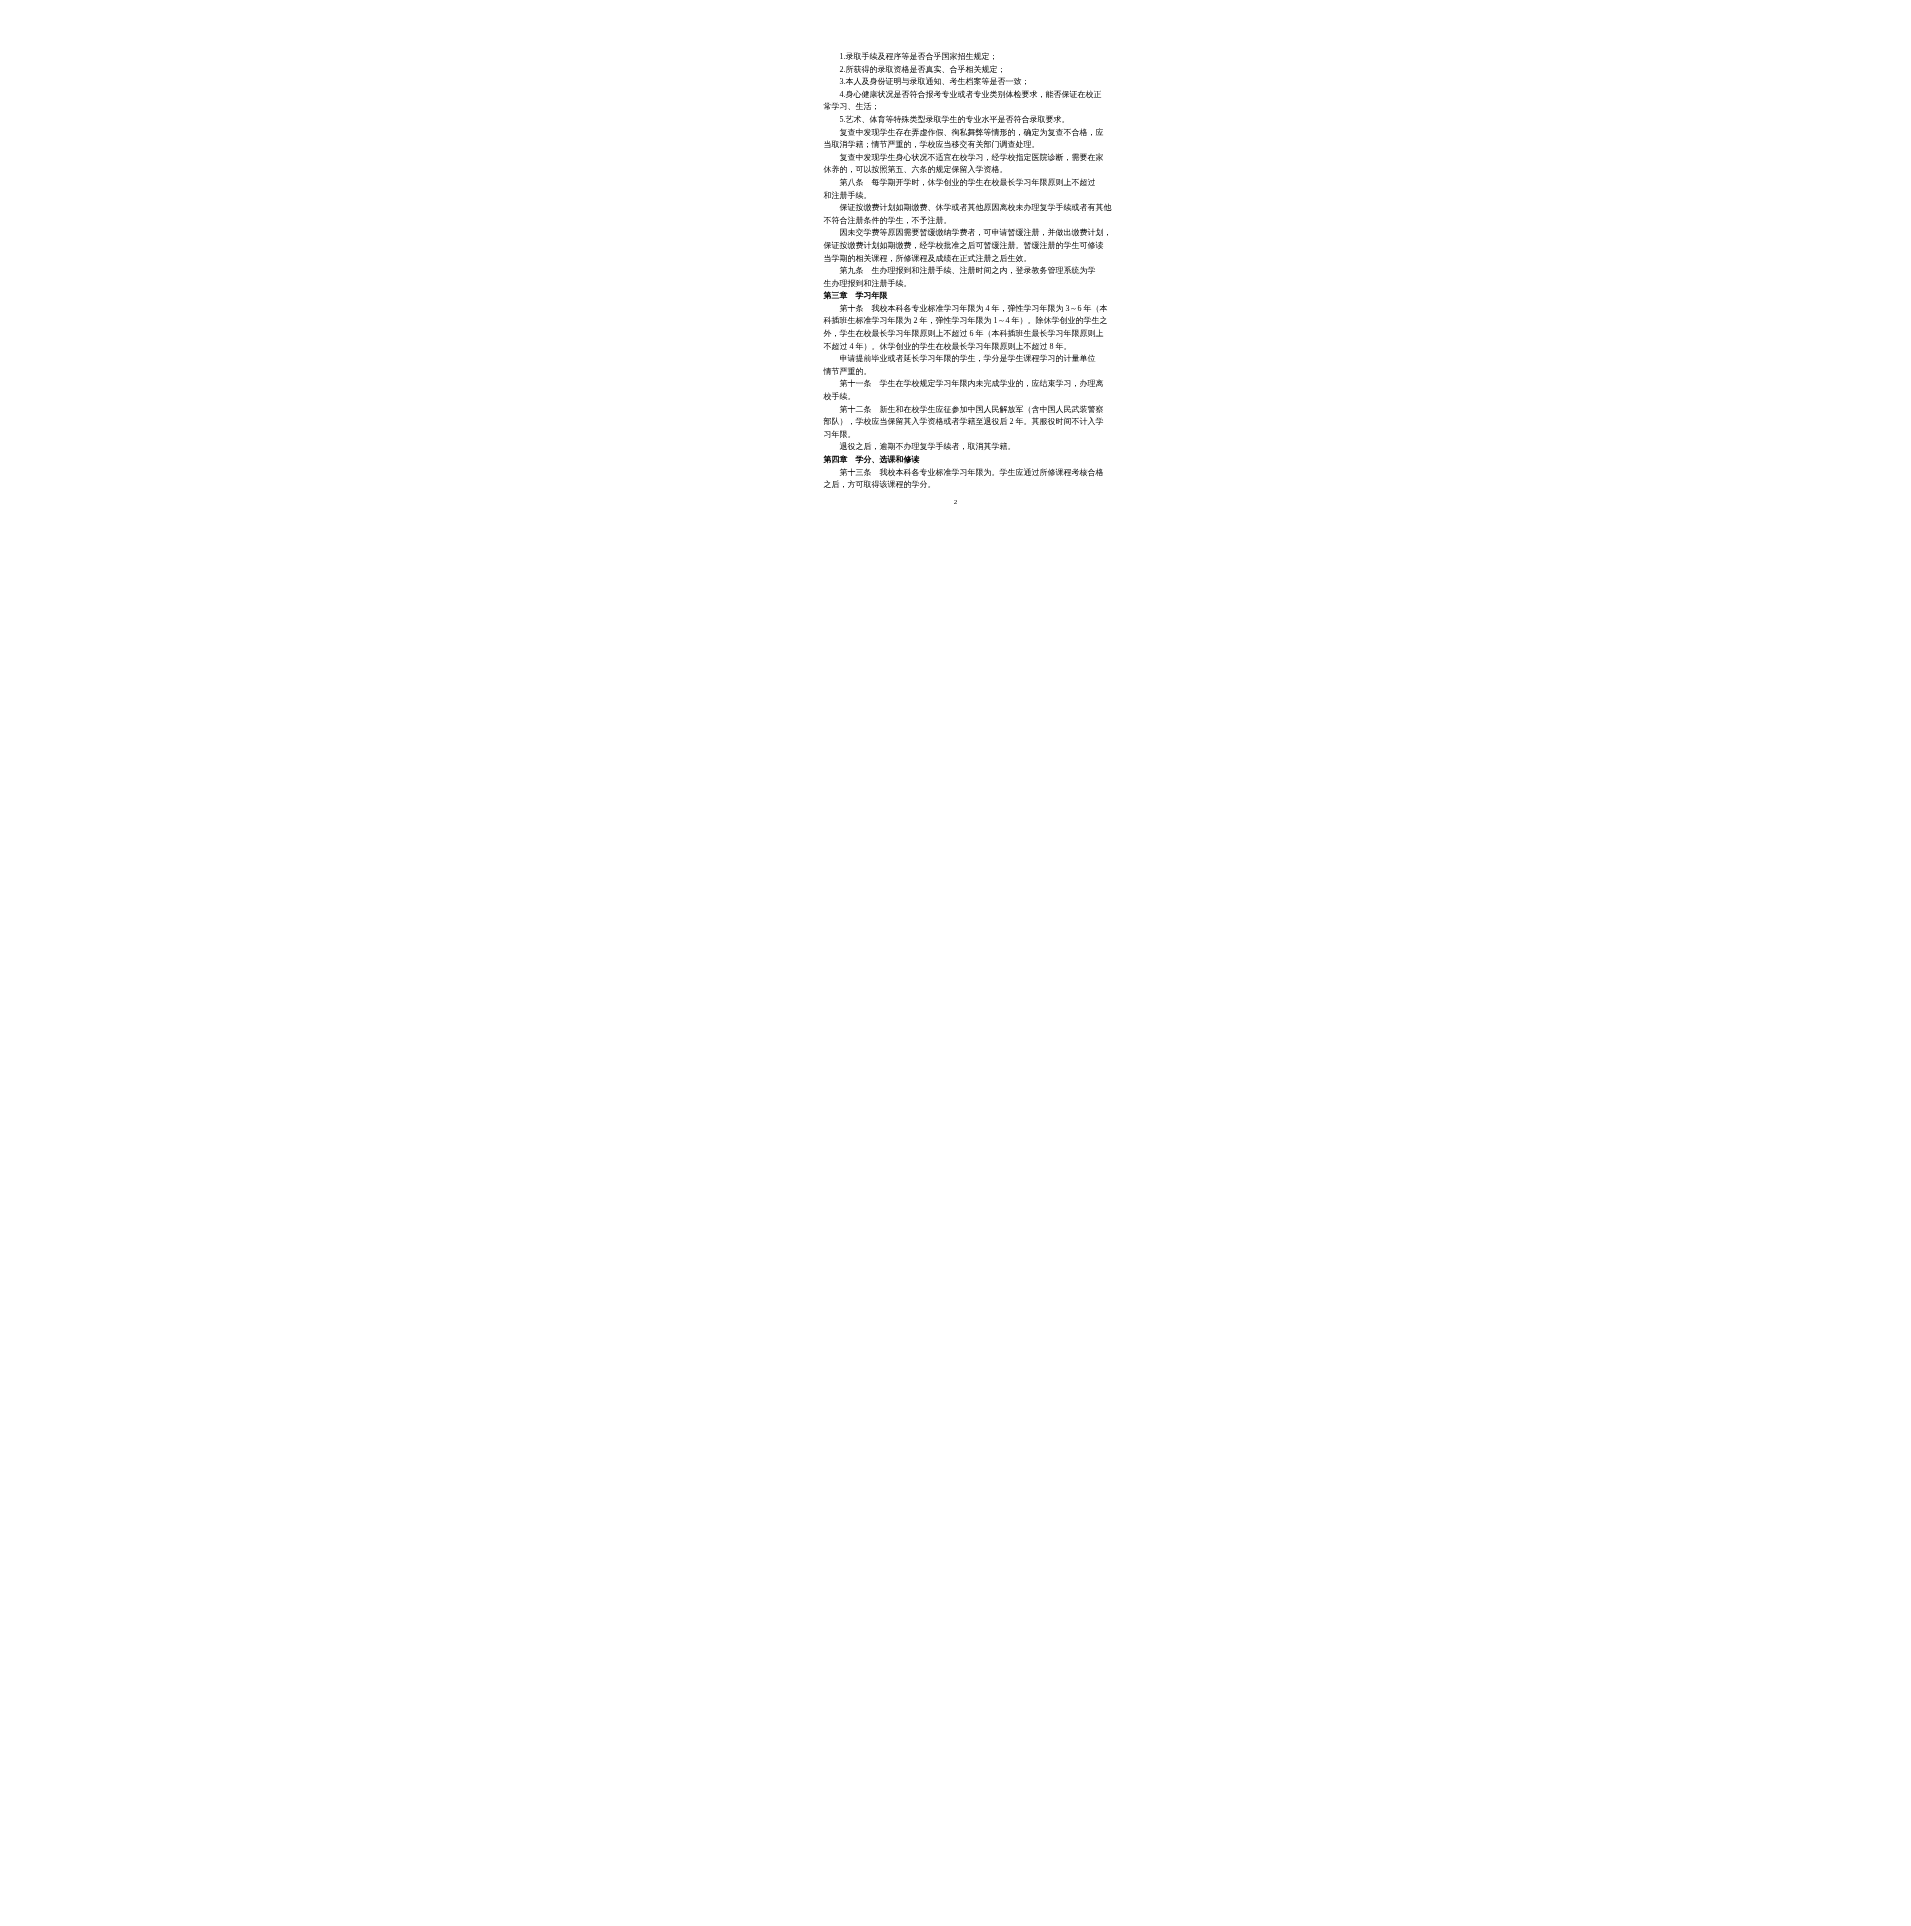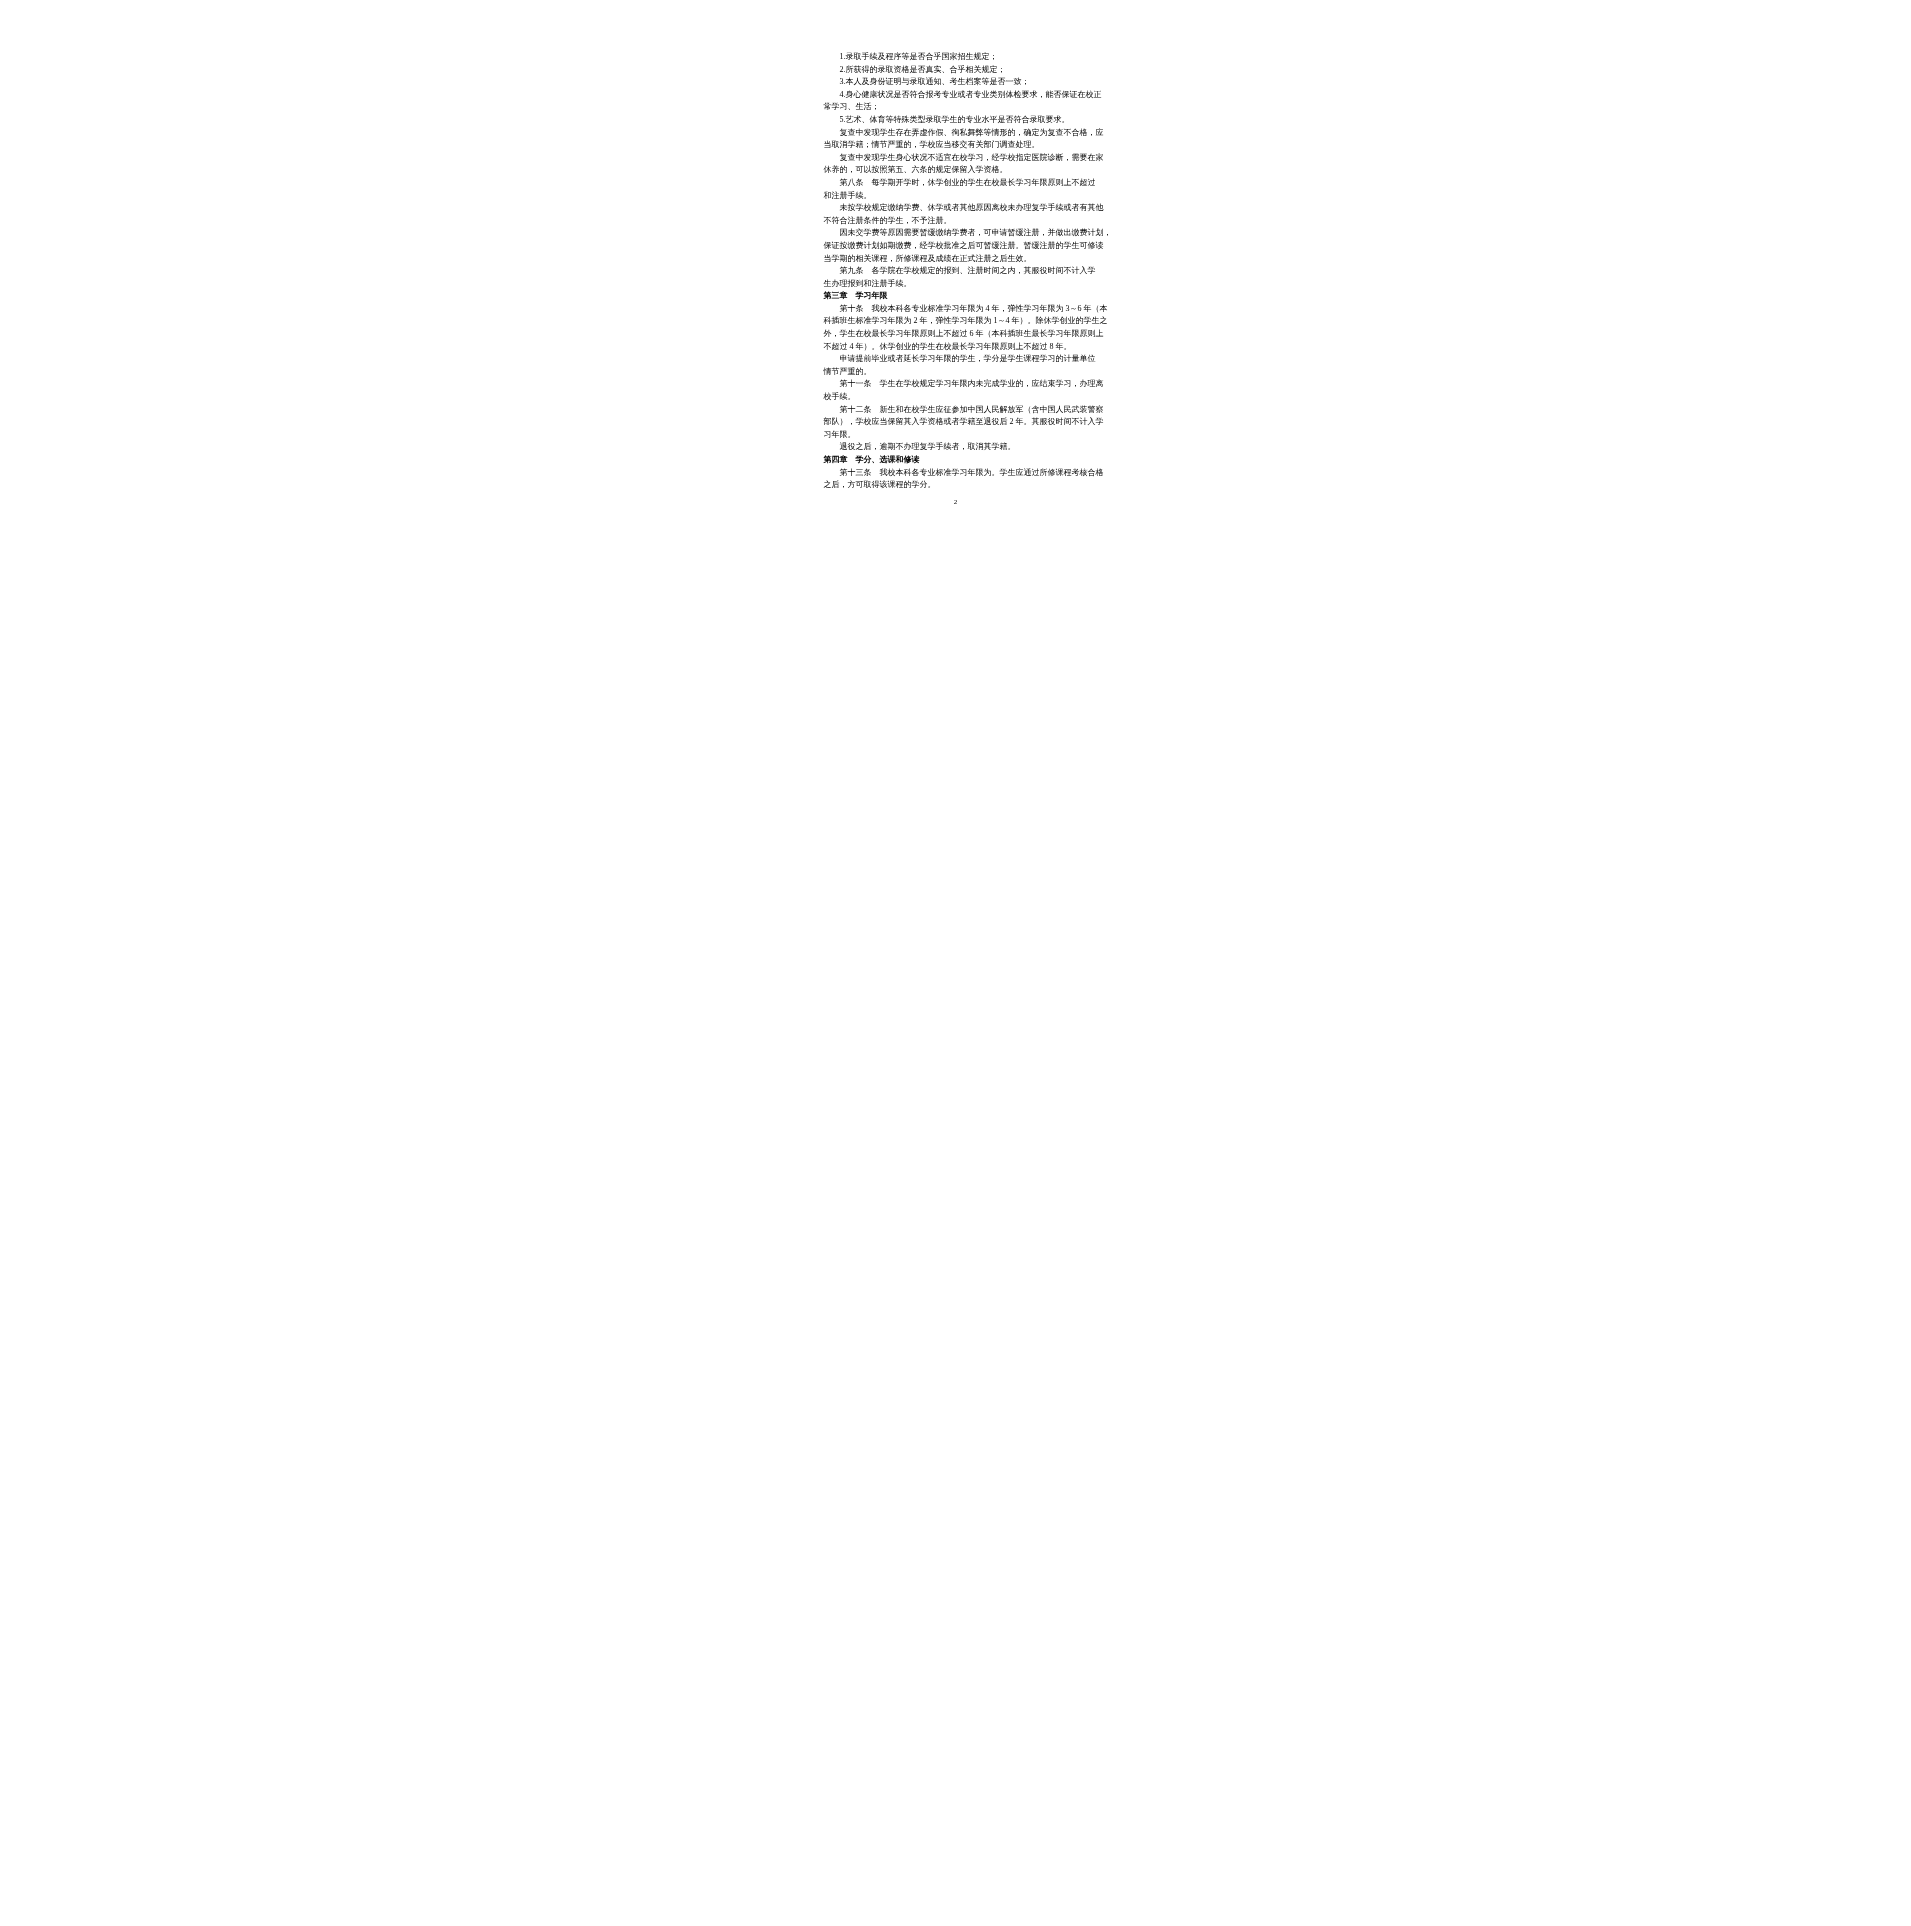--- a/index.html
+++ b/index.html
@@ -58,26 +58,26 @@
     <div class="ln ind">3.本人及身份证明与录取通知、考生档案等是否一致；</div>
     <div class="ln ind">4.身心健康状况是否符合报考专业或者专业类别体检要求，能否保证在校正</div>
     <div class="ln">常学习、生活；</div>
     <div class="ln ind">5.艺术、体育等特殊类型录取学生的专业水平是否符合录取要求。</div>
     <div class="ln ind">复查中发现学生存在弄虚作假、徇私舞弊等情形的，确定为复查不合格，应</div>
     <div class="ln">当取消学籍；情节严重的，学校应当移交有关部门调查处理。</div>
     <div class="ln ind">复查中发现学生身心状况不适宜在校学习，经学校指定医院诊断，需要在家</div>
     <div class="ln">休养的，可以按照第五、六条的规定保留入学资格。</div>
     <div class="ln ind">第八条　每学期开学时，休学创业的学生在校最长学习年限原则上不超过</div>
     <div class="ln">和注册手续。</div>
-    <div class="ln ind">未按学校规定缴纳学费、休学或者其他原因离校未办理复学手续或者有其他</div>
+    <div class="ln ind">保证按缴费计划如期缴费、休学或者其他原因离校未办理复学手续或者有其他</div>
     <div class="ln">不符合注册条件的学生，不予注册。</div>
     <div class="ln ind">因未交学费等原因需要暂缓缴纳学费者，可申请暂缓注册，并做出缴费计划，</div>
     <div class="ln">保证按缴费计划如期缴费，经学校批准之后可暂缓注册。暂缓注册的学生可修读</div>
     <div class="ln">当学期的相关课程，所修课程及成绩在正式注册之后生效。</div>
-    <div class="ln ind">第九条　各学院在学校规定的报到、注册时间之内，其服役时间不计入学</div>
+    <div class="ln ind">第九条　生办理报到和注册手续、注册时间之内，登录教务管理系统为学</div>
     <div class="ln">生办理报到和注册手续。</div>
     <div class="ln hd">第三章　学习年限</div>
     <div class="ln ind">第十条　我校本科各专业标准学习年限为 4 年，弹性学习年限为 3～6 年（本</div>
     <div class="ln">科插班生标准学习年限为 2 年，弹性学习年限为 1～4 年）。除休学创业的学生之</div>
     <div class="ln">外，学生在校最长学习年限原则上不超过 6 年（本科插班生最长学习年限原则上</div>
     <div class="ln">不超过 4 年）。休学创业的学生在校最长学习年限原则上不超过 8 年。</div>
     <div class="ln ind">申请提前毕业或者延长学习年限的学生，学分是学生课程学习的计量单位</div>
     <div class="ln">情节严重的。</div>
     <div class="ln ind">第十一条　学生在学校规定学习年限内未完成学业的，应结束学习，办理离</div>
     <div class="ln">校手续。</div>

